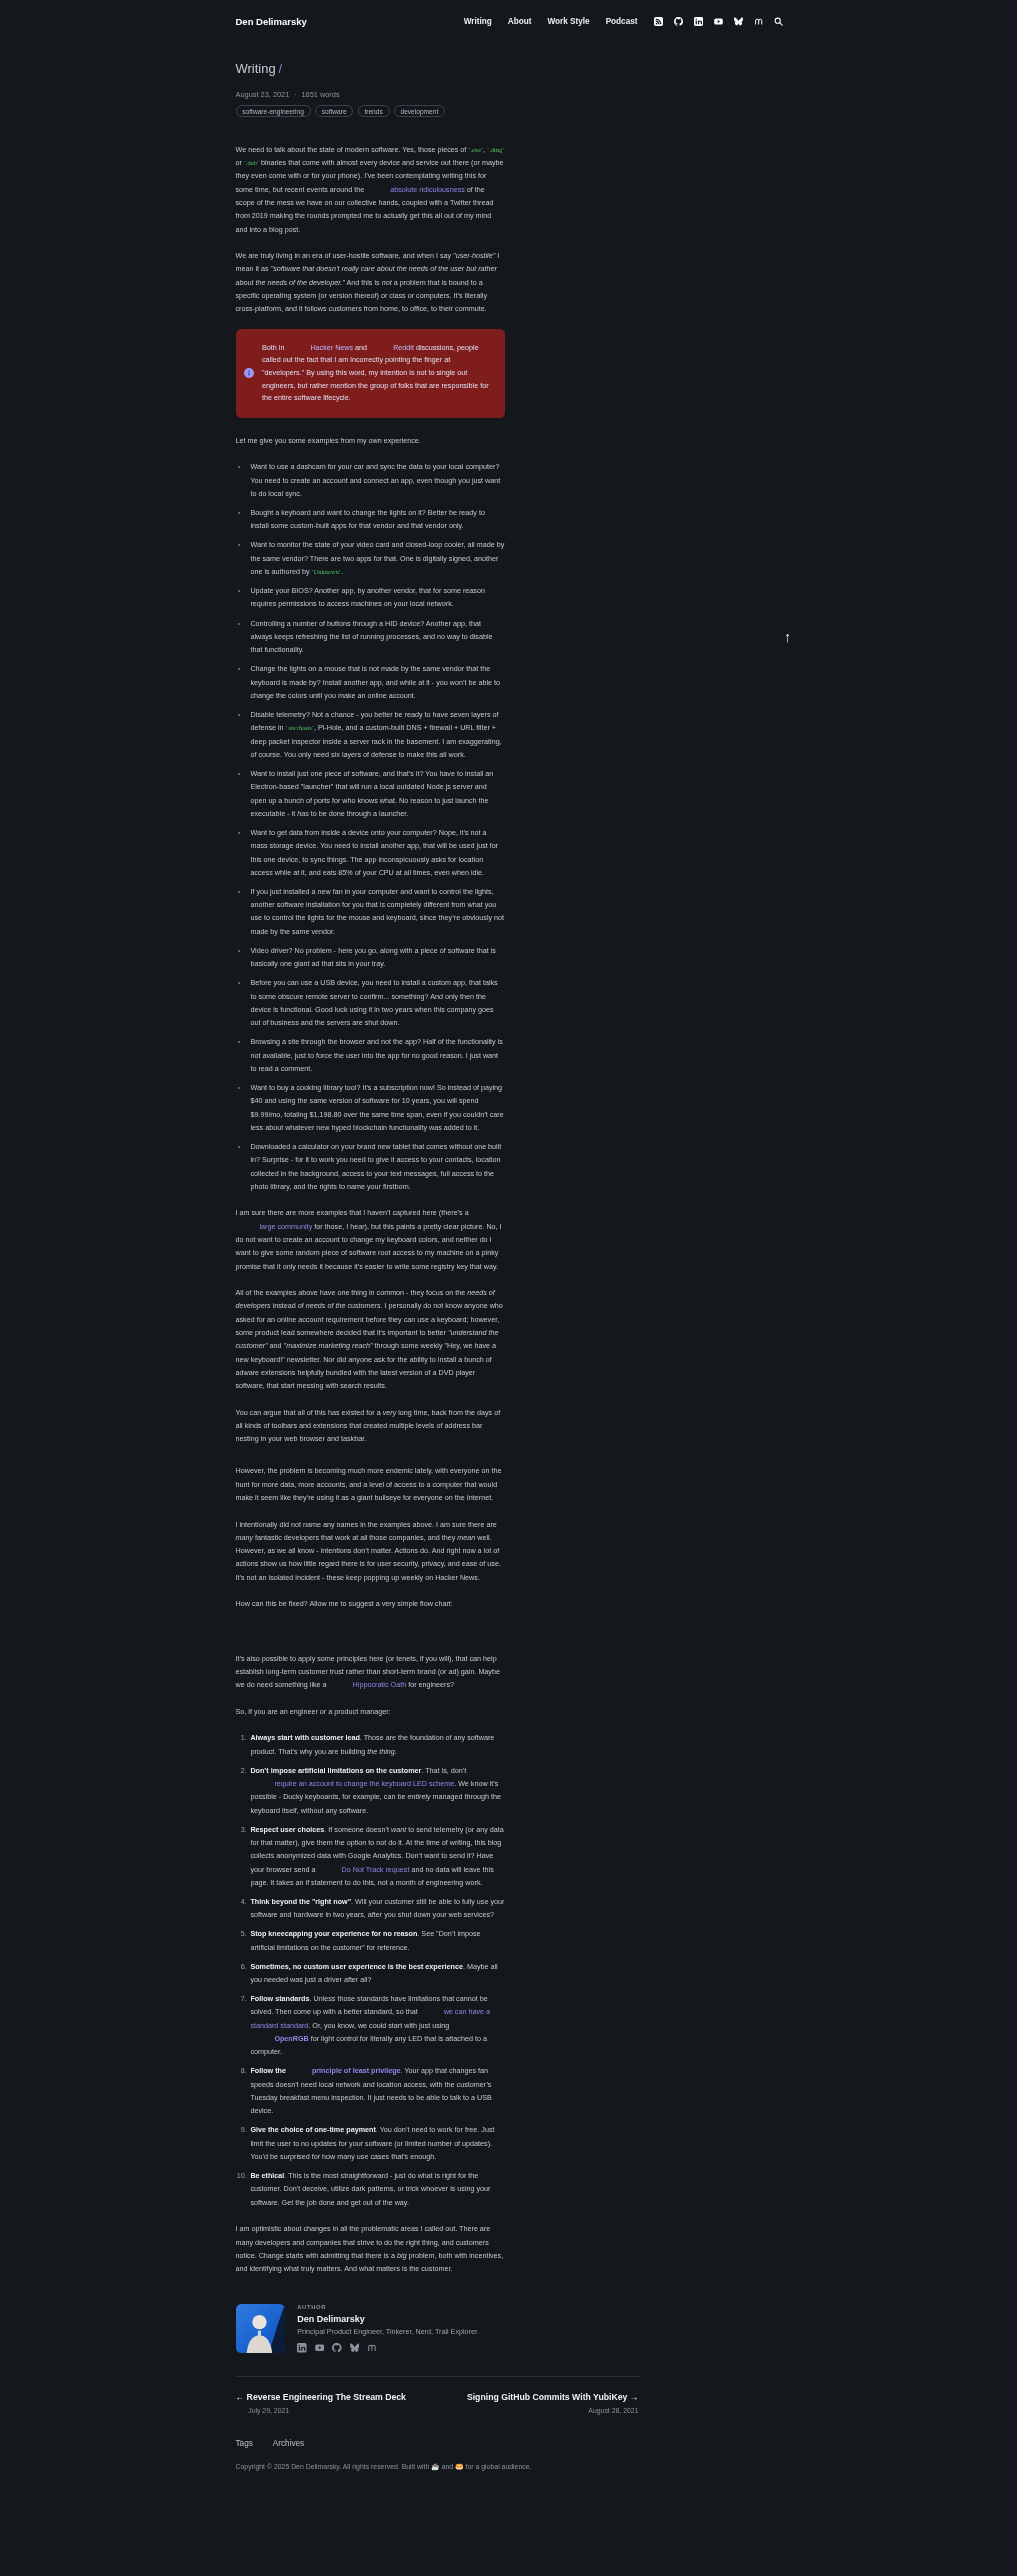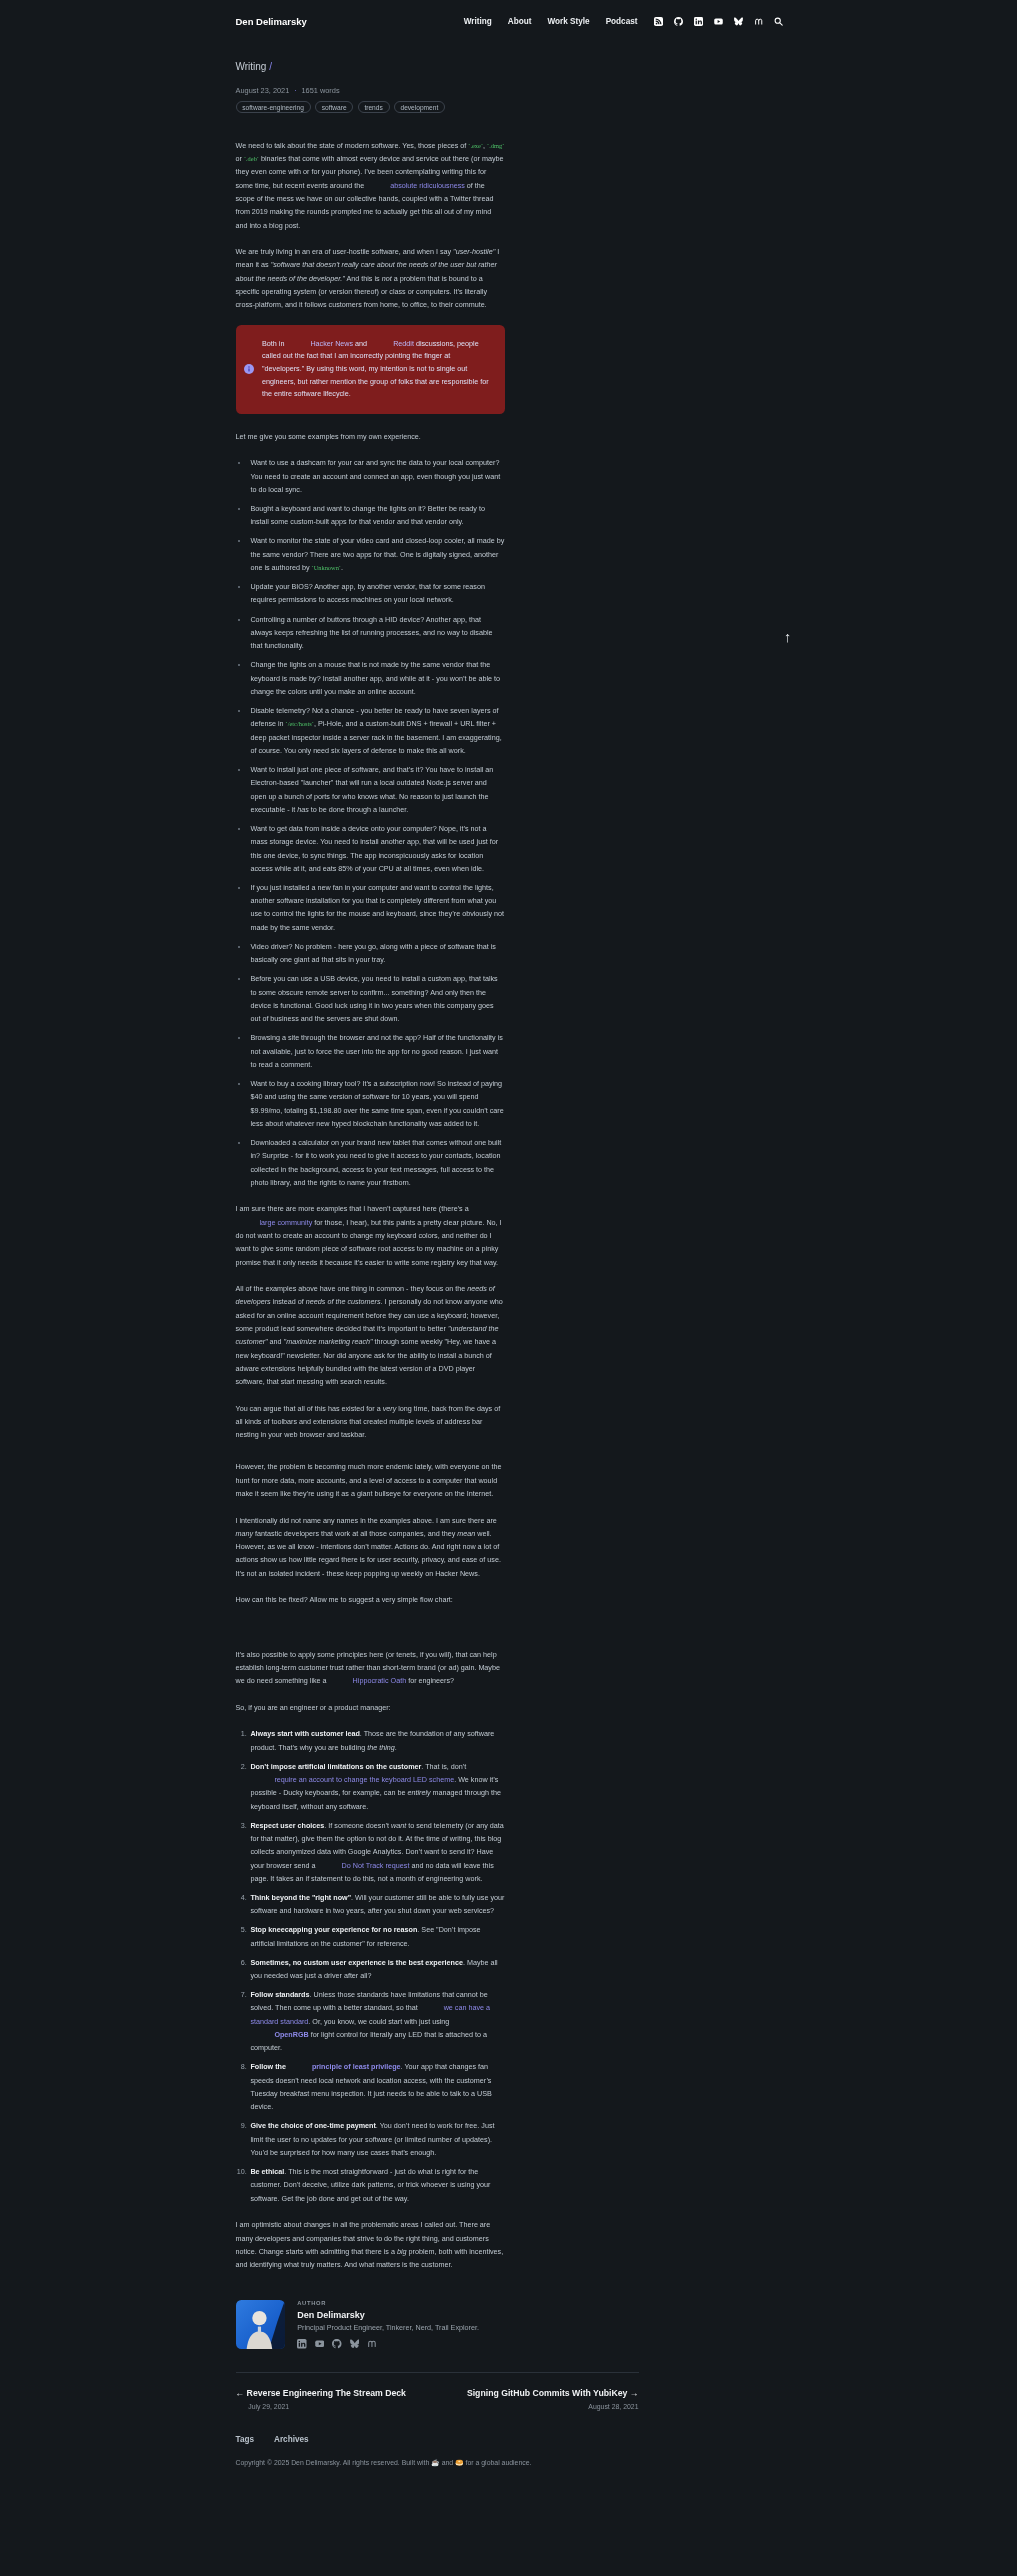--- a/index.html
+++ b/index.html
@@ -16,21 +16,21 @@
   header.site { display:flex; justify-content:space-between; align-items:center; padding-top:16px; }
   .brand { font-size:9.5px; font-weight:700; color:#ffffff; text-decoration:none; cursor:pointer; }
   .nav-right { display:flex; align-items:center; gap:16px; }
   nav.main { display:flex; gap:16px; }
   .nav-link { color:#edf0f3; font-size:8.2px; font-weight:600; text-decoration:none; cursor:pointer; }
   .hicons { display:flex; gap:11px; align-items:center; color:#ffffff; }
   .hicon { display:inline-flex; width:9px; height:9px; cursor:pointer; }
 
   
   .article { width:269px; margin-top:34px; }
-  .breadcrumb { font-size:10px; color:#c6cdd5; }
+  .breadcrumb { font-size:13px; color:#c6cdd5; }
   .breadcrumb a { color:#c6cdd5; text-decoration:none; cursor:pointer; }
   .breadcrumb .sep { color:#8582e6; margin-left:2.7px; }
   h1 { font-size:18.6px; line-height:1.18; font-weight:800; color:#f3f5f7; letter-spacing:-0.2px; margin:5.3px 0 0; }
   .meta { margin-top:13.8px; font-size:7.4px; color:#8b949d; display:flex; gap:4.8px; align-items:flex-start; }
   .meta .dot { color:#827fe8; }
   .tags { margin-top:6.4px; display:flex; gap:4.2px; }
   .tag { border:0.5px solid #3b424c; color:#aeb8c2; font-size:6.6px; padding:1.6px 5.8px; border-radius:530px; cursor:pointer; }
 
   
   #post-body { margin-top:25.4px; font-size:7.2px; line-height:13.3px; color:#c2cbd3; }
@@ -64,21 +64,21 @@
   .pn { text-decoration:none; cursor:pointer; display:block; }
   .pn-title { font-size:8.7px; font-weight:700; color:#f1f3f5; }
   .pn-title .arrow { font-weight:400; }
   .pn-date { font-size:6.9px; color:#8b949d; margin-top:4.8px; }
   .pn.prev .pn-date { padding-left:12.7px; }
   .pn.next { text-align:right; }
 
   
   footer.site { margin-top:24.4px; padding-bottom:15px; }
   .footer-links { display:flex; gap:20px; }
-  .footer-link { font-size:8.2px; font-weight:700; color:#b9c2cb; text-decoration:none; cursor:pointer; }
+  .footer-link { font-size:8.2px; font-weight:400; color:#b9c2cb; text-decoration:none; cursor:pointer; }
   .copyright { margin-top:15px; font-size:6.9px; color:#8b949d; }
 
   .scrolltop { position:absolute; left:784px; top:630px; color:#eef1f4; font-size:14.3px; line-height:1; cursor:pointer; font-weight:400; }
 </style>
 </head>
 <body>
 
 <div>
 
   <header class="site container">

